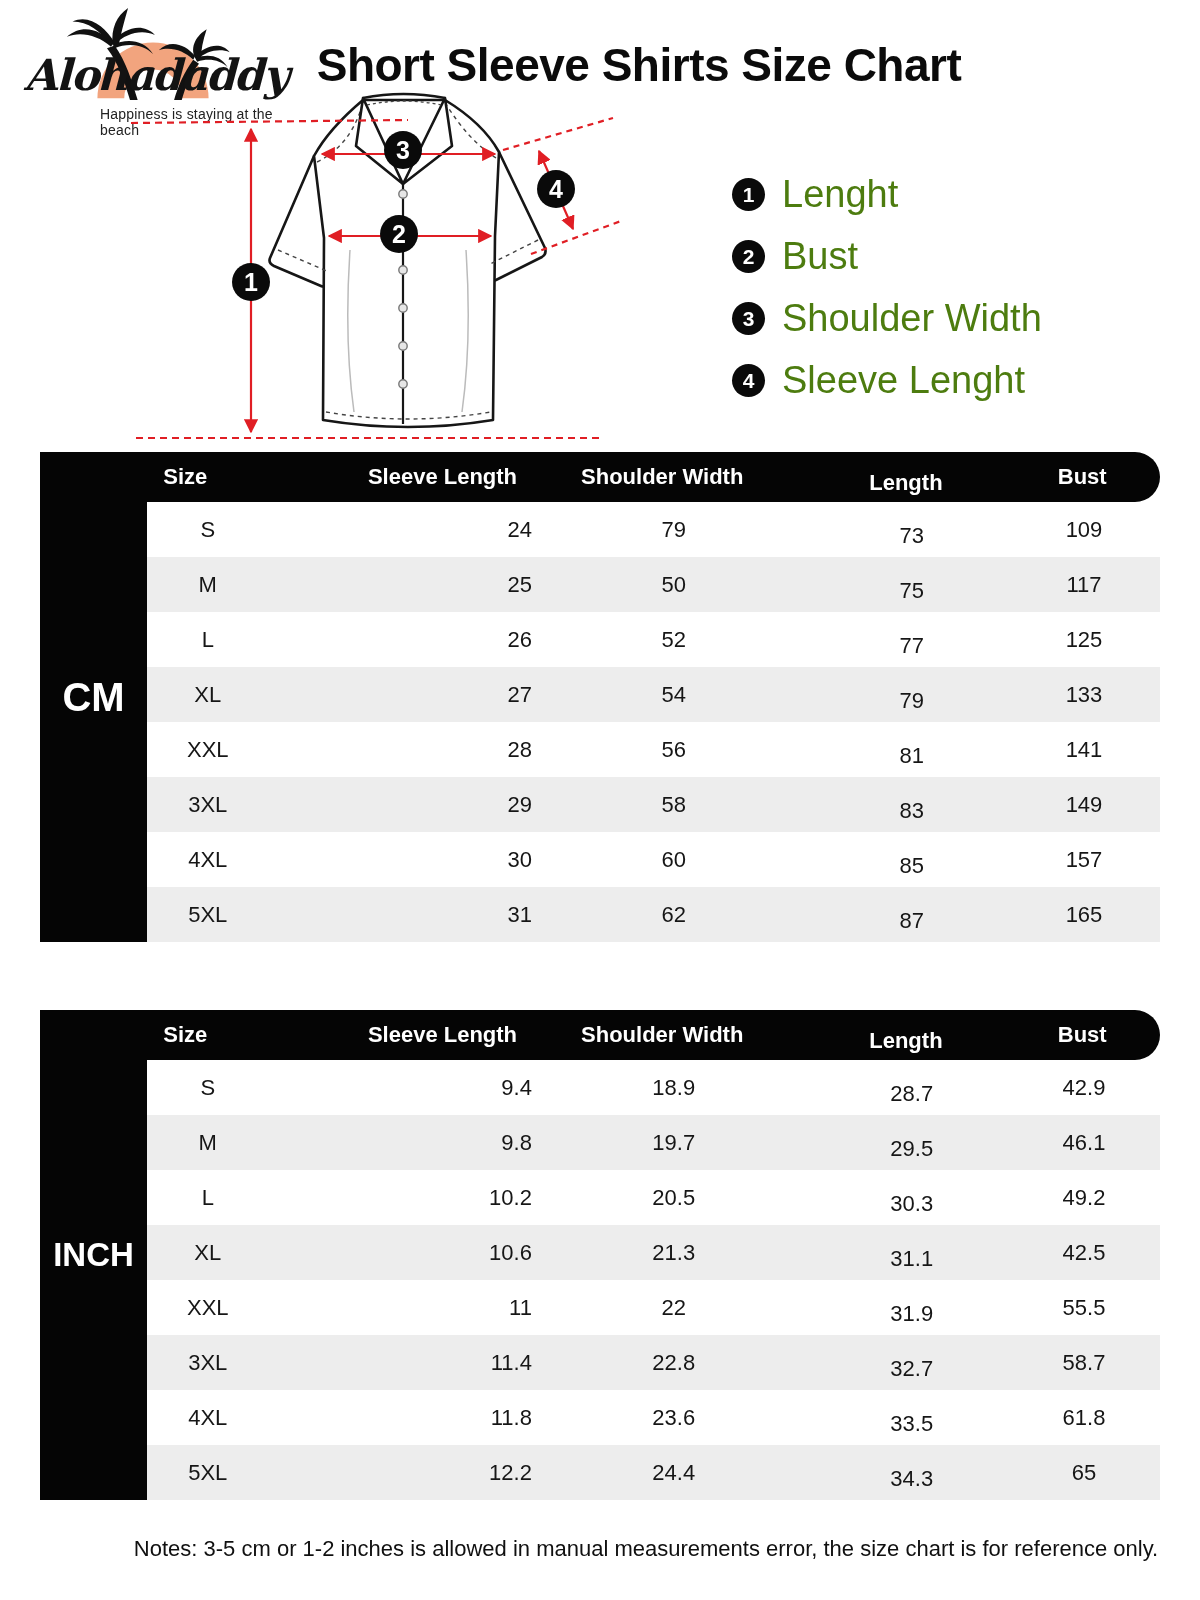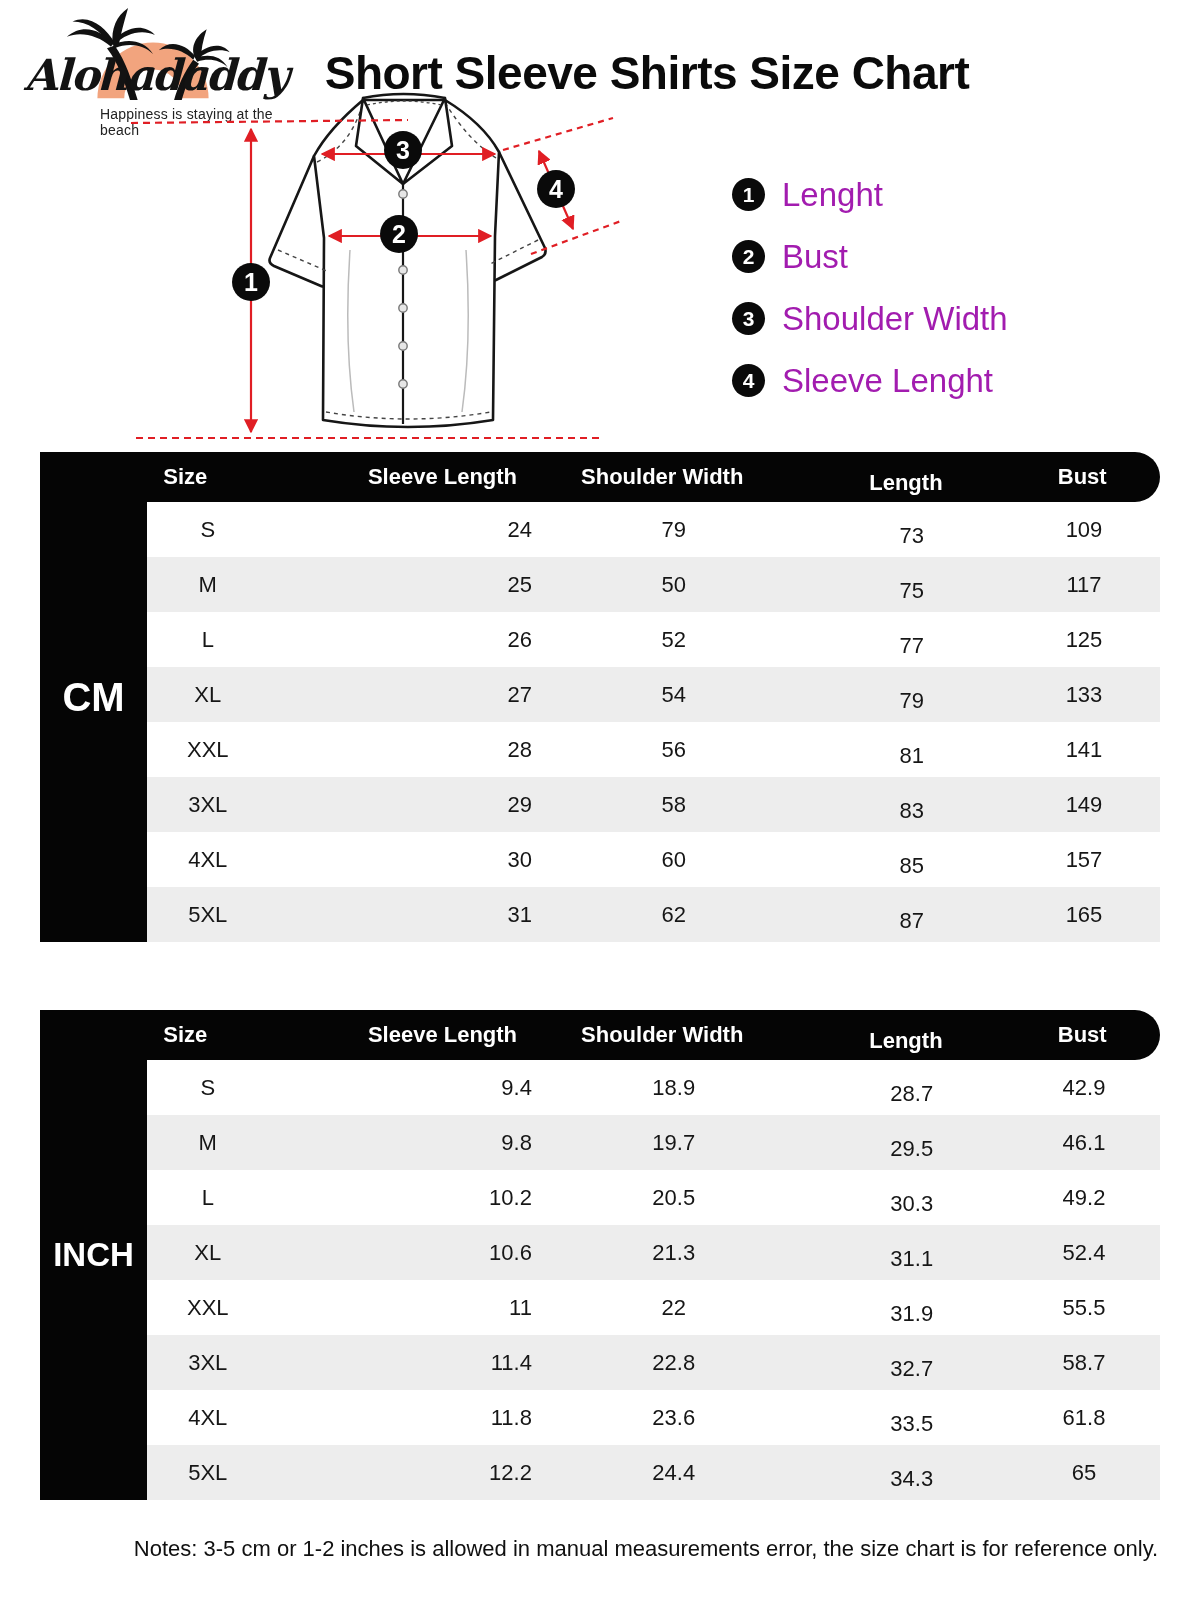--- a/index.html
+++ b/index.html
@@ -9,33 +9,33 @@
   
   .logo{position:absolute;left:28px;top:6px;width:250px;height:120px;}
   .logo svg{position:absolute;left:10px;top:0;}
   .logo-name{position:absolute;left:0;top:44px;width:250px;text-align:center;
              font-family:"DejaVu Serif",serif;font-style:italic;font-weight:700;
              font-size:43px;letter-spacing:-2px;color:#131313;transform:skewX(-4deg);}
   .logo-tag{position:absolute;left:72px;top:100px;width:184px;text-align:left;
             font-size:14px;color:#222;letter-spacing:.2px;}
 
   
-  .title{position:absolute;left:265px;top:34px;width:740px;margin:12px;text-align:center;
+  .title{position:absolute;left:265px;top:34px;width:740px;margin:4px;text-align:center;
          font-size:46px;font-weight:bold;color:#0b0b0b;letter-spacing:-.5px;}
 
   
   .diagram{position:absolute;left:118px;top:90px;width:512px;height:368px;}
 
   
   .legend{position:absolute;left:732px;top:178px;}
   .legend-item{display:flex;align-items:center;margin-bottom:29px;height:33px;}
   .badge{width:33px;height:33px;border-radius:50%;background:#0a0a0a;color:#fff;
          display:flex;align-items:center;justify-content:center;
          font-size:21px;font-weight:bold;flex:0 0 33px;}
-  .legend-label{margin-left:17px;font-size:33px;color:#a21caf;}
+  .legend-label{margin-left:17px;font-size:38px;color:#4d7c0f;}
 
   
   .sizetable{position:absolute;left:40px;width:1120px;}
   .sizetable.cm{top:452px;height:490px;}
   .sizetable.inch{top:1010px;height:490px;}
   .t-left{position:absolute;left:0;top:0;bottom:0;width:107px;background:#050505;
           display:flex;align-items:center;justify-content:center;}
   .t-unit{color:#fff;font-weight:bold;font-size:40px;letter-spacing:0;}
   .t-unit.small{font-size:33px;}
   .t-head{position:absolute;left:0;top:0;right:0;height:50px;background:#050505;
@@ -271,21 +271,21 @@
           <div class="t-cell c1">10.2</div>
           <div class="t-cell c2">20.5</div>
           <div class="t-cell c3">30.3</div>
           <div class="t-cell c4">49.2</div>
         </div>
         <div class="t-row">
           <div class="t-cell c0">XL</div>
           <div class="t-cell c1">10.6</div>
           <div class="t-cell c2">21.3</div>
           <div class="t-cell c3">31.1</div>
-          <div class="t-cell c4">52.4</div>
+          <div class="t-cell c4">42.5</div>
         </div>
         <div class="t-row">
           <div class="t-cell c0">XXL</div>
           <div class="t-cell c1">11</div>
           <div class="t-cell c2">22</div>
           <div class="t-cell c3">31.9</div>
           <div class="t-cell c4">55.5</div>
         </div>
         <div class="t-row">
           <div class="t-cell c0">3XL</div>

